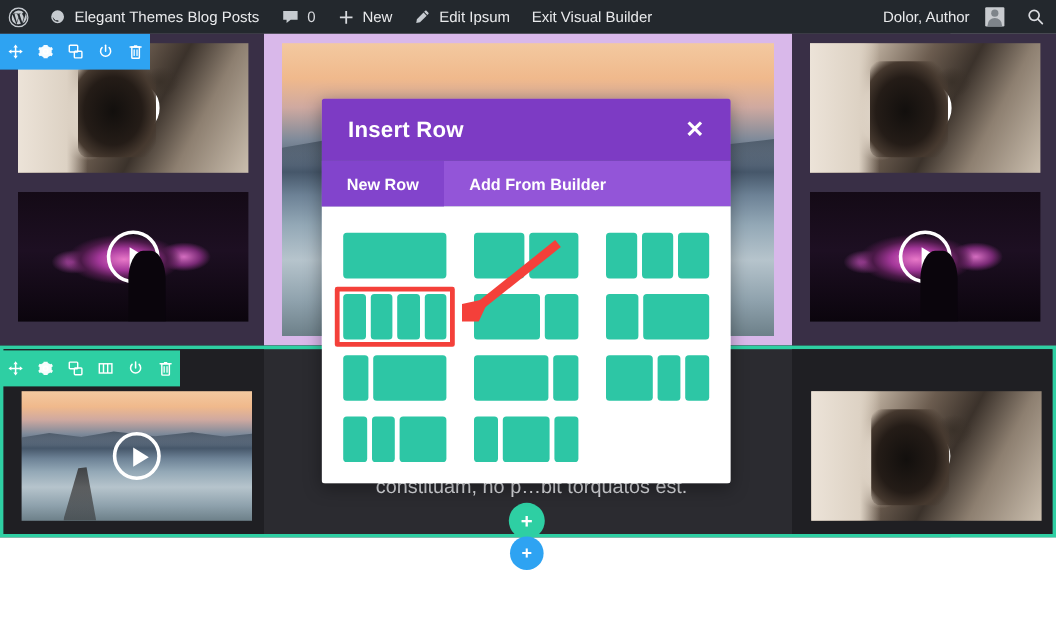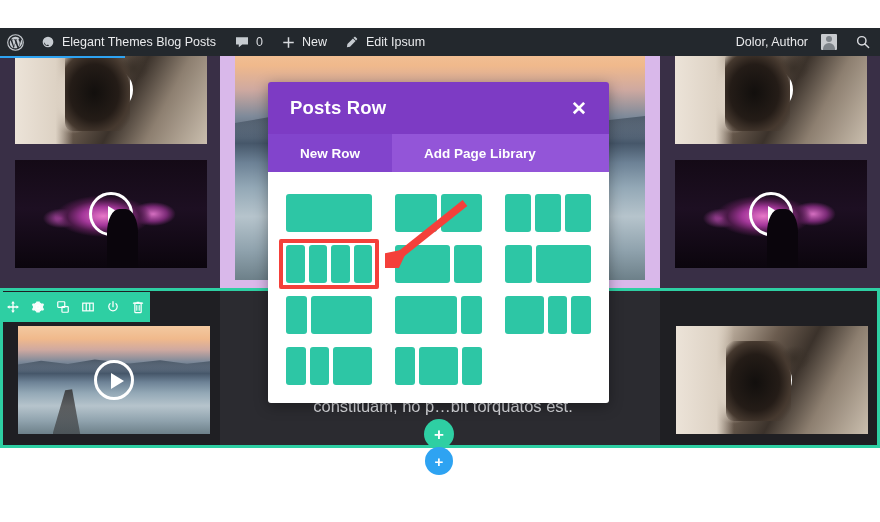--- a/index.html
+++ b/index.html
@@ -9,21 +9,21 @@
     font-family: "Liberation Sans", sans-serif;
     background: #2b2b30;
   }
   #root { position: relative; width: 880px; height: 522px; overflow: hidden; background: #ffffff; }
 
   
   .adminbar {
     position: absolute; top: 0; left: 0; width: 880px; height: 28px;
     background: #23282d; color: #b4b9be;
     display: flex; align-items: center;
-    font-size: 12.5px; z-index: 90; margin-top: 28px;
+    font-size: 12.5px; z-index: 90;
   }
   .ab-item { display: flex; align-items: center; height: 28px; padding: 0 9px; gap: 6px; color: #e9eaec; white-space: nowrap; }
   .ab-item.first { padding-left: 7px; padding-right: 7px; }
   .ab-ico { display: inline-flex; align-items: center; justify-content: center; color: #c6cbd0; }
   .ab-right { margin-left: auto; display: flex; align-items: center; height: 28px; }
   .ab-avatar { width: 16px; height: 16px; background: #c8cbcf; border-radius: 1px; position: relative; overflow: hidden; margin-left: 7px; }
   .ab-avatar::before { content: ""; position: absolute; width: 6px; height: 6px; border-radius: 50%; background: #7e848a; left: 5px; top: 2px; }
   .ab-avatar::after { content: ""; position: absolute; width: 12px; height: 7px; border-radius: 6px 6px 0 0; background: #7e848a; left: 2px; top: 9px; }
   .ab-num { color: #d8dade; font-size: 12.5px; }
 
@@ -107,21 +107,21 @@
   .plus-glyph { color: #fff; font-size: 17px; line-height: 1; font-weight: 700; }
   .plus-glyph.sm { font-size: 15px; }
 
   
   .modal { position: absolute; left: 268px; top: 82px; width: 341px; z-index: 80;
            box-shadow: 0 3px 14px rgba(0,0,0,.35); border-radius: 3px; overflow: hidden; }
   .modal-head { height: 52px; background: #7d3bc4; display: flex; align-items: center; padding: 0 22px; }
   .modal-title { color: #fff; font-size: 18.5px; font-weight: 700; letter-spacing: .2px; }
   .modal-close { margin-left: auto; color: #fff; font-size: 19px; line-height: 1; font-weight: 700; cursor: pointer; }
   .modal-tabs { height: 38px; background: #9355d8; display: flex; align-items: stretch; }
-  .mtab { display: flex; align-items: center; padding: 0 32px; color: #fff; font-size: 13.5px; font-weight: 700; }
+  .mtab { display: flex; align-items: center; padding: 0 21px; color: #fff; font-size: 13.5px; font-weight: 700; }
   .mtab.active { background: #8244cc; }
   .modal-body { background: #fff; padding: 22px 18px 18px 18px; }
 
   .layout-grid { display: grid; grid-template-columns: repeat(3, 1fr); gap: 13px 23px; }
   .layout-cell { height: 38px; display: flex; gap: 4px; align-items: stretch; position: relative; }
   .layout-cell .blk { background: #2dc6a5; border-radius: 3px; }
   .layout-cell.empty { visibility: hidden; }
   .layout-cell.highlight::after {
       content: ""; position: absolute; left: -7px; top: -6px; right: -7px; bottom: -6px;
       border: 4px solid #f4403a; border-radius: 2px; pointer-events: none; }
@@ -170,20 +170,23 @@
       <span>New</span>
     </div>
     <div class="ab-item">
       <span class="ab-ico">
         <svg width="15" height="15" viewBox="0 0 20 20">
             <path d="M13.9 2.6 16 4.7c.4.4.4 1 0 1.4l-1.2 1.2-3.5-3.5L12.5 2.6c.4-.4 1-.4 1.4 0zM10.6 4.6l3.5 3.5-7.4 7.4-4.2.7.7-4.2 7.4-7.4z" fill="#c6cbd0"></path>
           </svg>
       </span>
       <span>Edit Ipsum</span>
     </div>
+    <div class="ab-item">
+      <span>Exit Visual Builder</span>
+    </div>
 
     <div class="ab-right">
       <div class="ab-item">
         <span>Dolor, Author</span>
         <span class="ab-avatar"></span>
       </div>
       <div class="ab-item">
         <span class="ab-ico">
           <svg width="16" height="16" viewBox="0 0 20 20">
               <circle cx="8.5" cy="8.5" r="5.2" fill="none" stroke="#d8dade" stroke-width="1.8"></circle>
@@ -315,26 +318,26 @@
     <div class="plus-teal">
       <span class="plus-glyph">+</span>
     </div>
     <div class="plus-blue">
       <span class="plus-glyph sm">+</span>
     </div>
   </div>
 
   <div class="modal">
     <div class="modal-head">
-      <span class="modal-title">Posts Row</span>
+      <span class="modal-title">Insert Row</span>
       <span class="modal-close">✕</span>
     </div>
     <div class="modal-tabs">
       <div class="mtab active">New Row</div>
-      <div class="mtab">Add Page Library</div>
+      <div class="mtab">Add From Builder</div>
     </div>
     <div class="modal-body">
       <div class="layout-grid" id="layout-grid">
           <div class="layout-cell">
             <div class="blk" style="flex: 1 0 0px; background: rgb(45, 198, 165);"></div>
           </div>
           <div class="layout-cell">
             <div class="blk" style="flex: 1 0 0px; background: rgb(45, 198, 165);"></div>
             <div class="blk" style="flex: 1 0 0px; background: rgb(45, 198, 165);"></div>
           </div>

